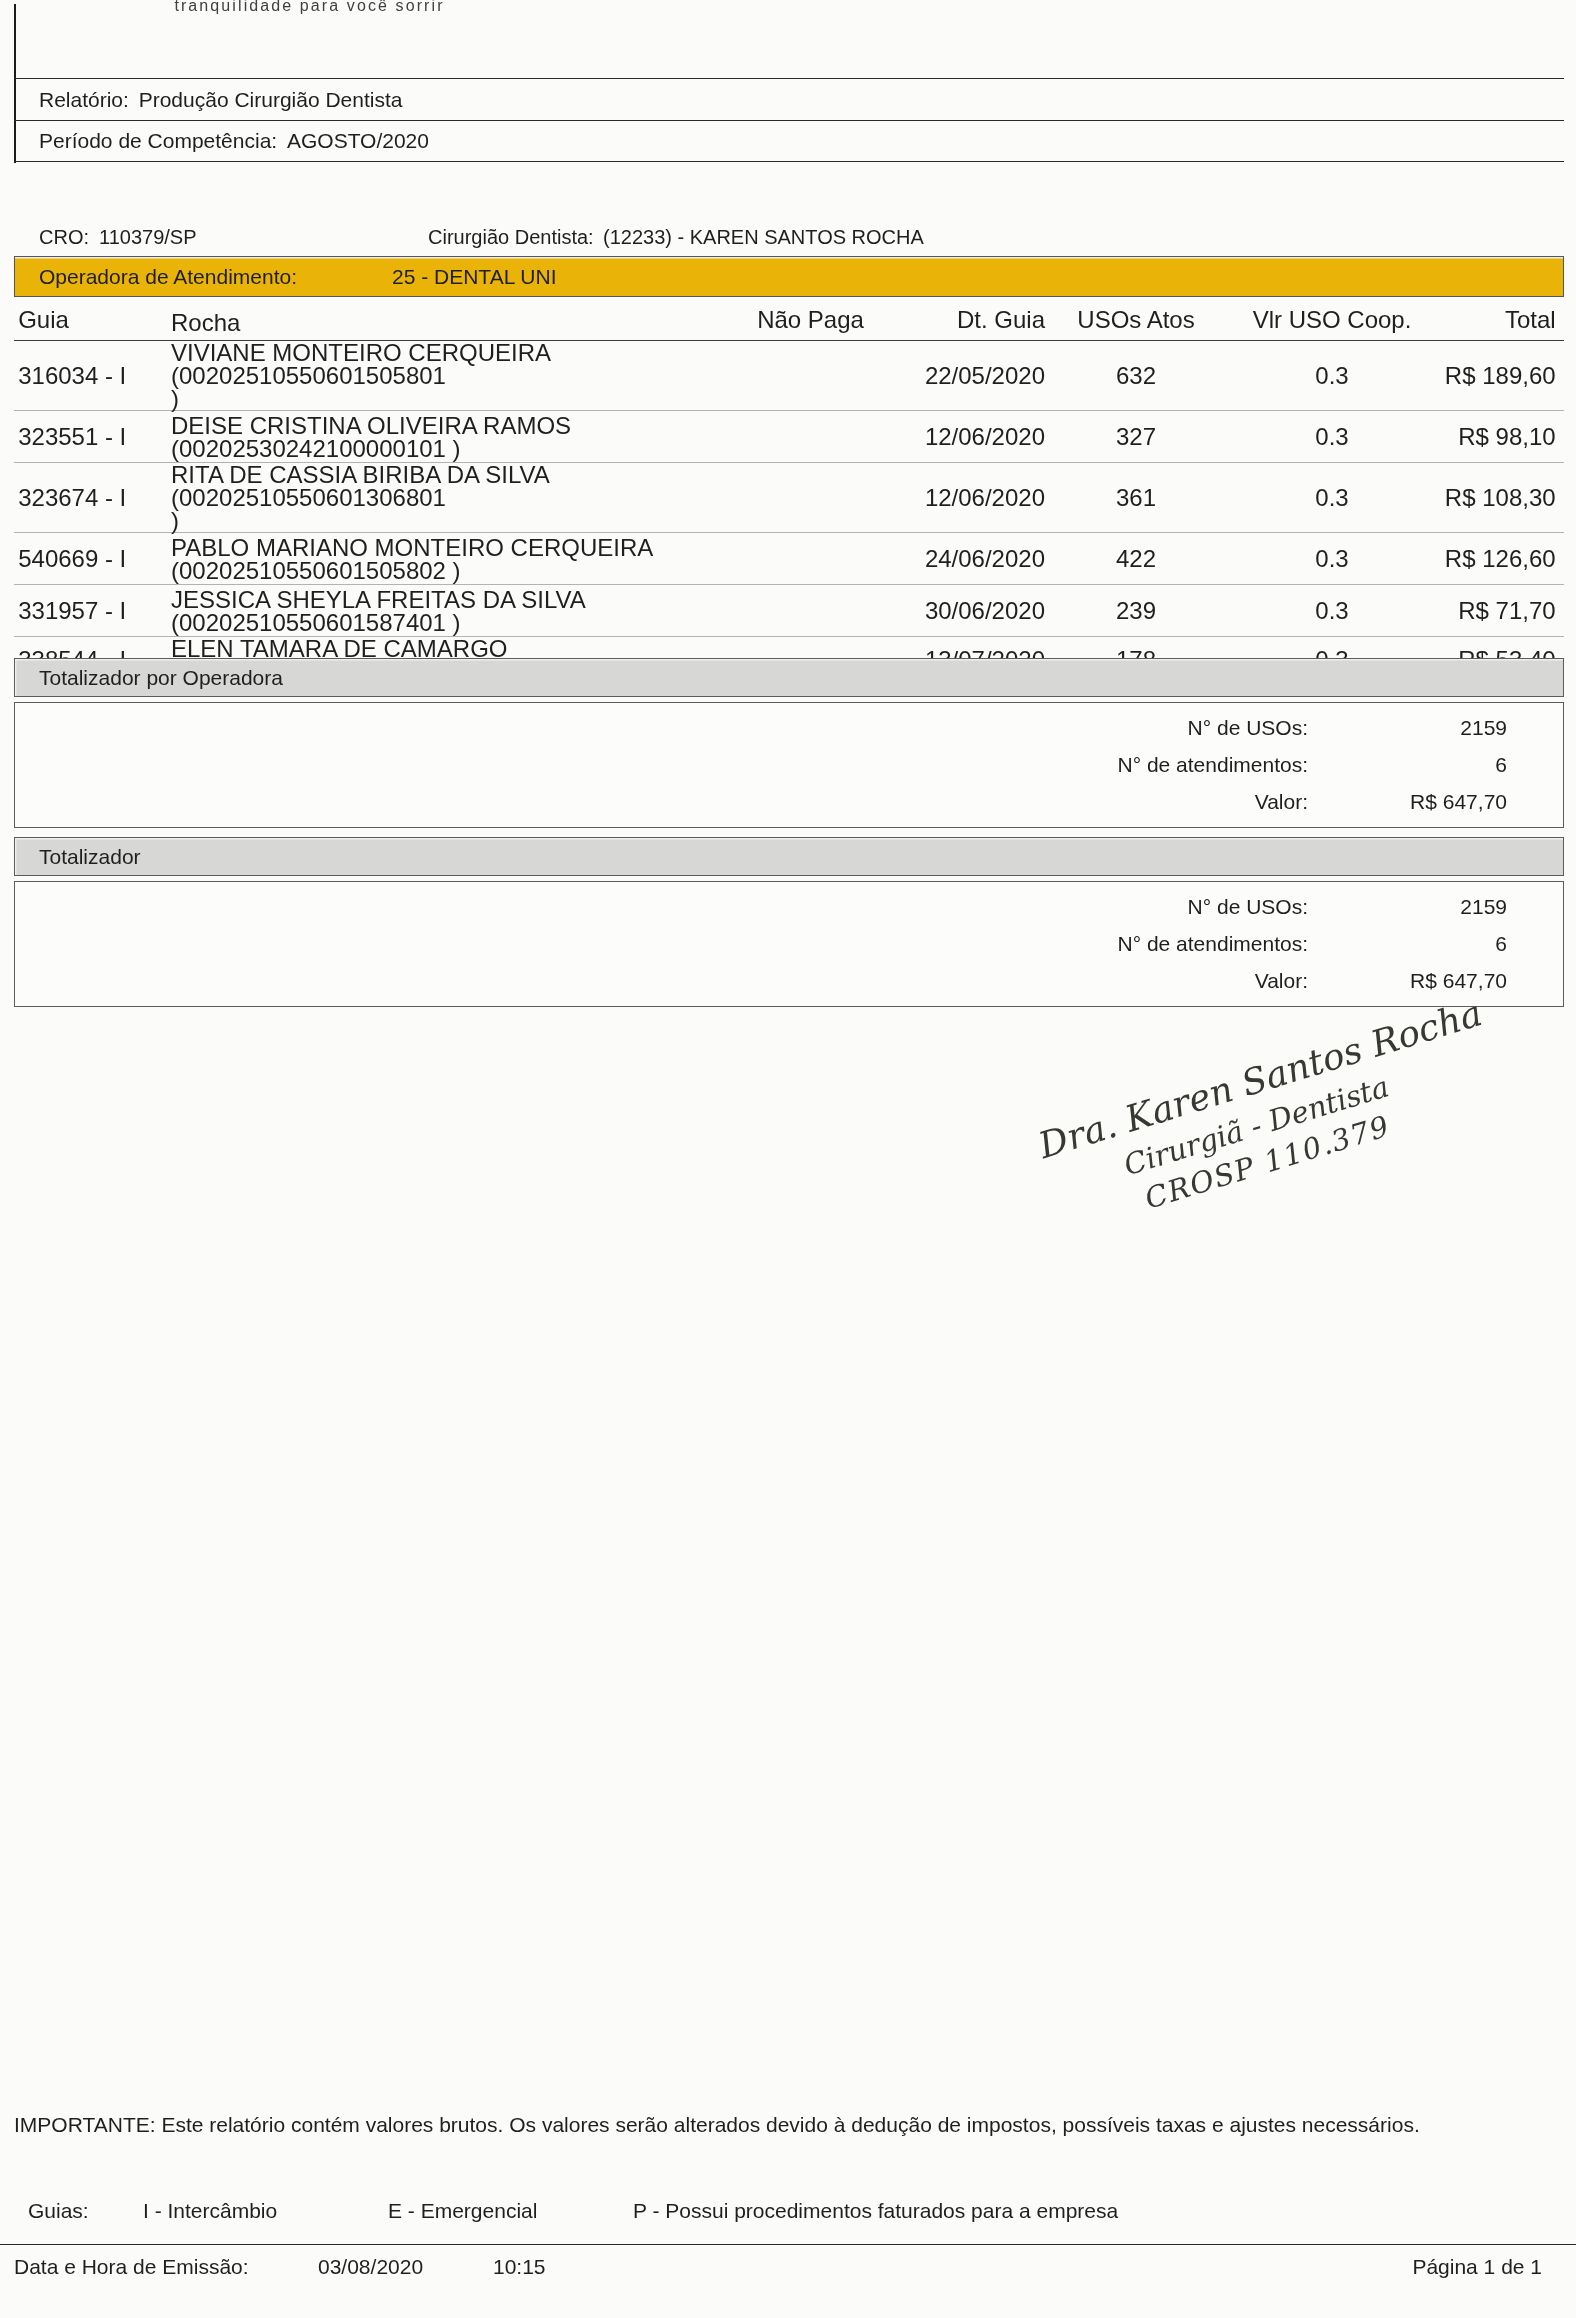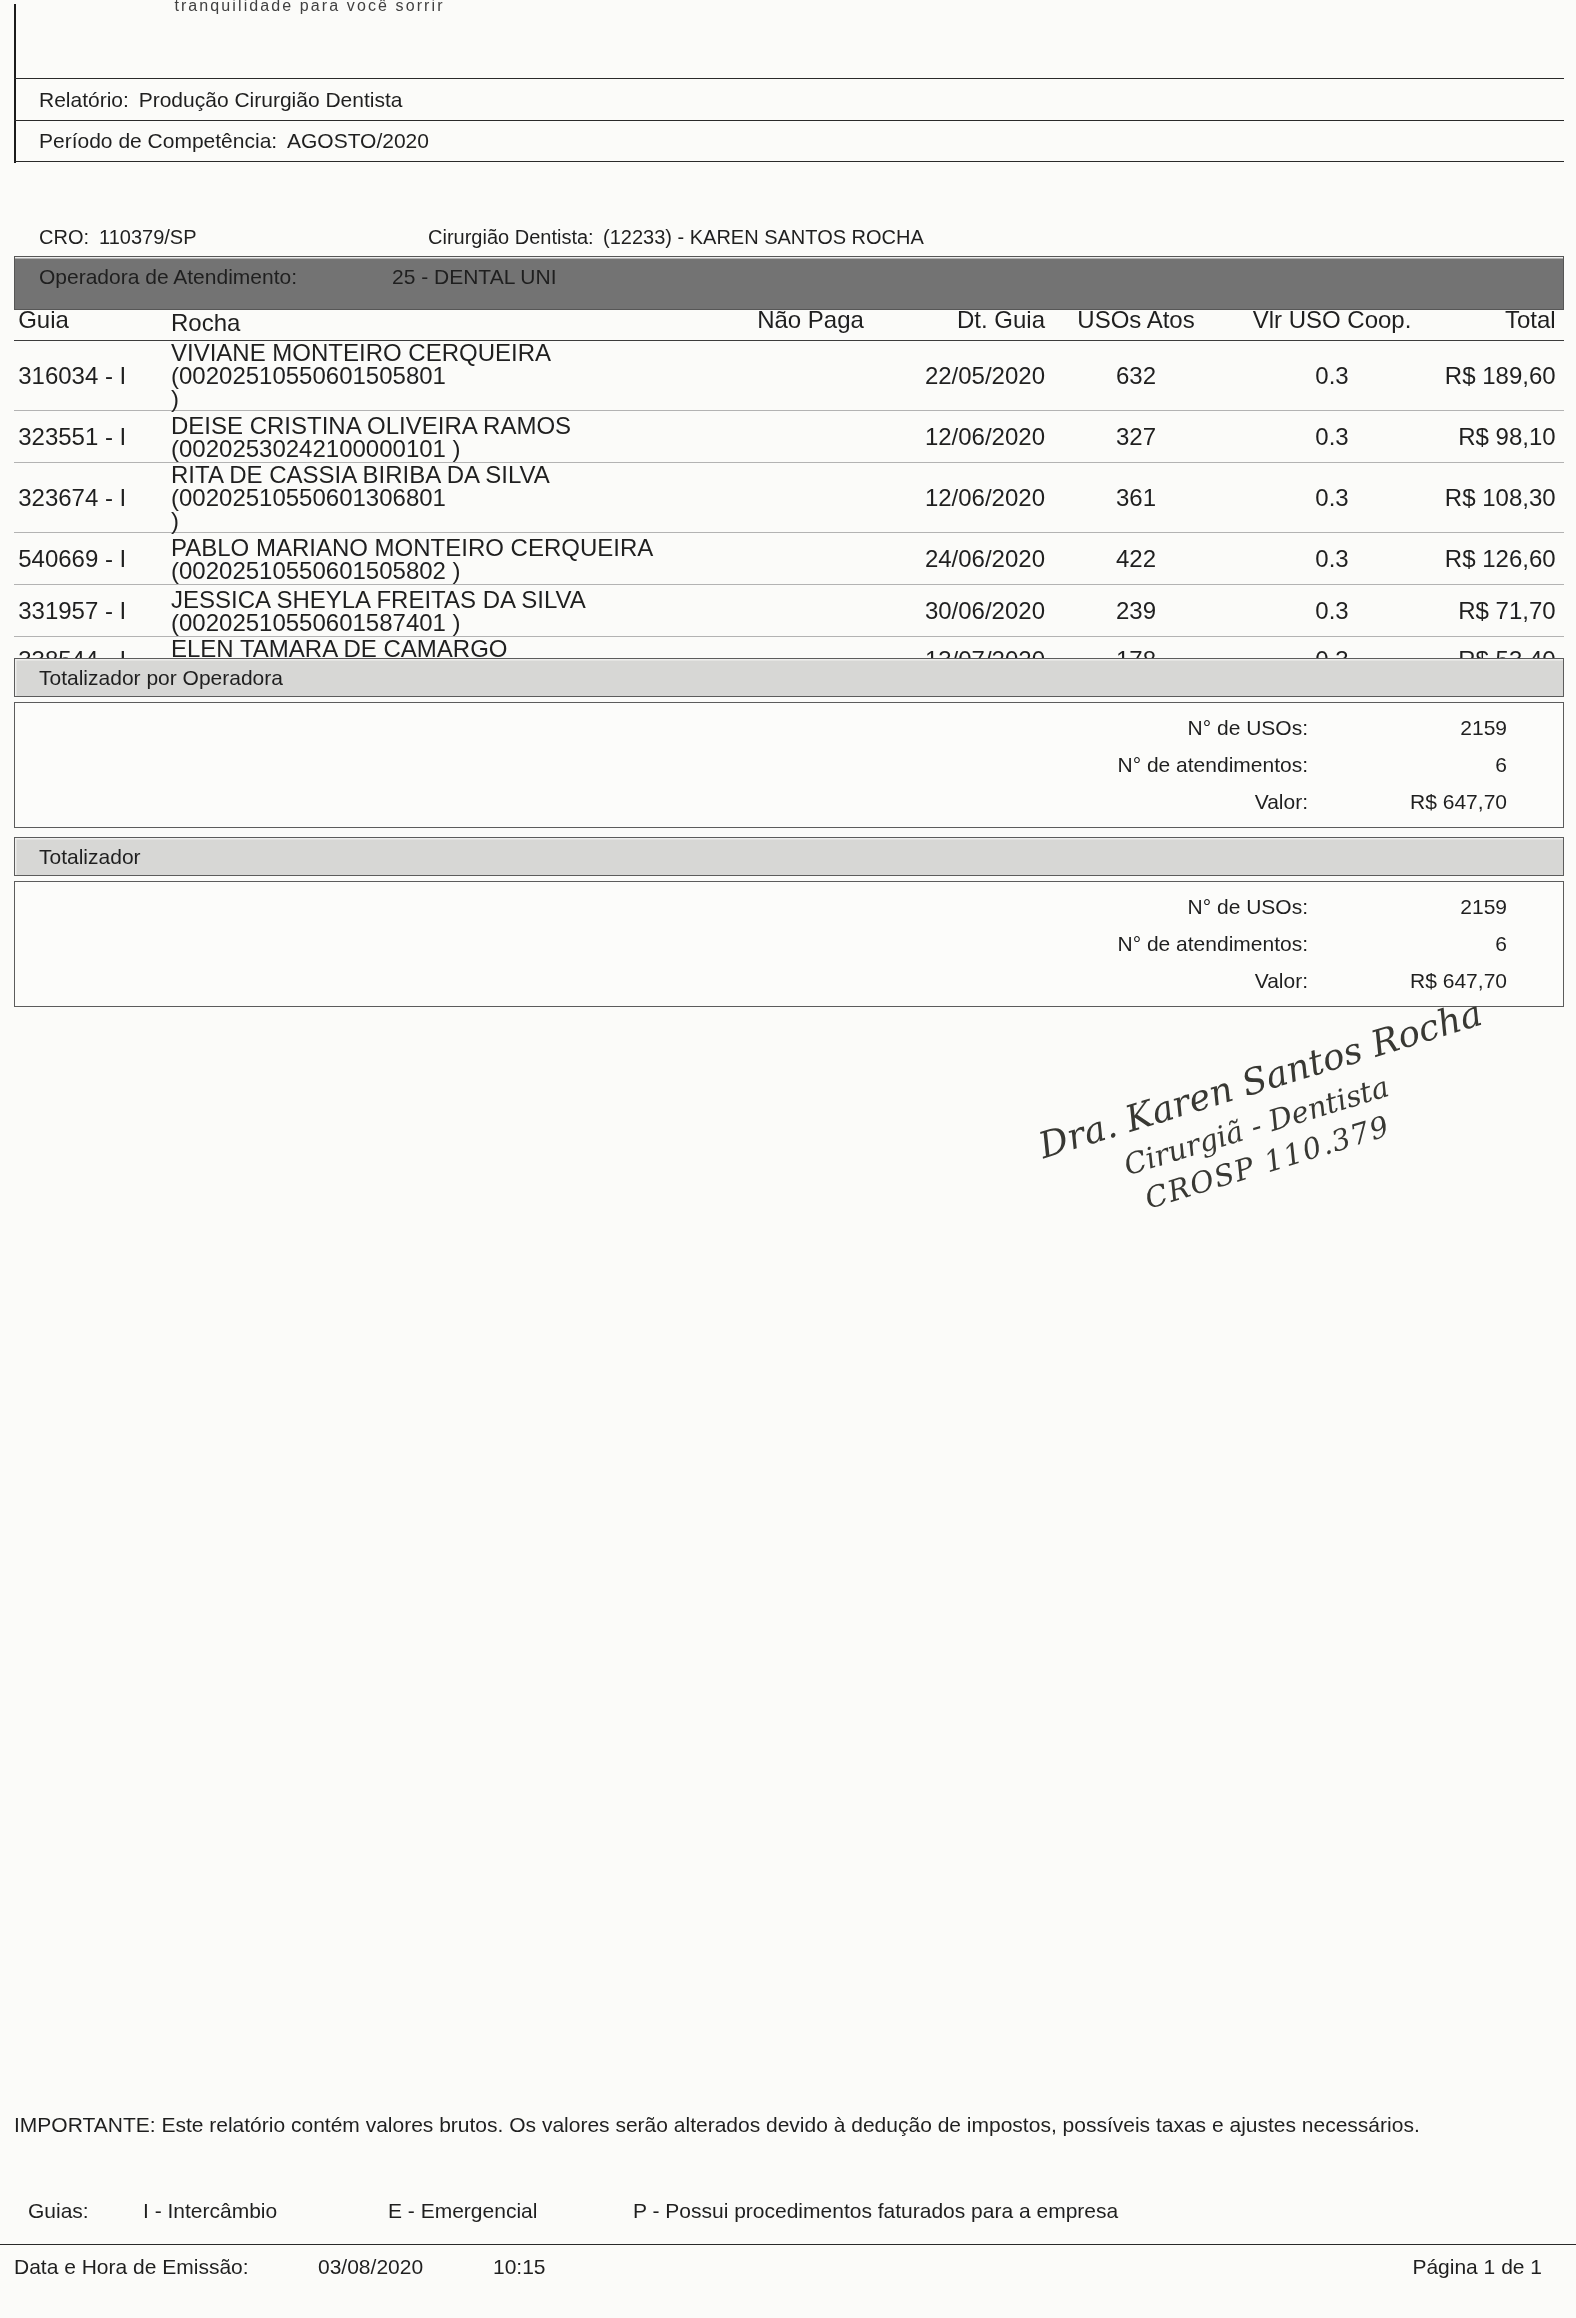--- a/index.html
+++ b/index.html
@@ -23,21 +23,21 @@
 
   
   .dentist-line { position:absolute; left:14px; top:223px; width:1550px; height:29px; font-size:20px; }
   .dentist-line span { position:absolute; top:2.8px; white-space:nowrap; }
   .cro-label { left:25px; }
   .cro-value { left:85px; }
   .dent-label { left:414px; }
   .dent-value { left:589px; }
 
   
-  .operadora-box { position:absolute; left:14px; top:256px; width:1550px; height:54px; border:1.4px solid #565656; background:#737373; box-shadow:inset 0 1.4px 0 #ececec; }
+  .operadora-box { position:absolute; left:14px; top:256px; width:1550px; height:41px; border:1.4px solid #565656; background:#eab308; box-shadow:inset 0 1.4px 0 #ececec; }
   .operadora-box span { position:absolute; top:8.4px; font-size:21px; white-space:nowrap; }
   .op-label { left:24px; }
   .op-value { left:377px; }
 
   
   .report-table { position:absolute; left:14px; top:299px; width:1550px; font-size:24px; }
   .t-head, .t-row { display:grid; grid-template-columns:157px 580px 119px 175px 182px 210px 1fr; align-items:center; }
   .t-head { height:42px; border-bottom:1.4px solid #3c3c3c; }
   .t-row { min-height:52px; border-bottom:0.7px solid #b3b3b3; }
   .t-row.single { min-height:39px; }

